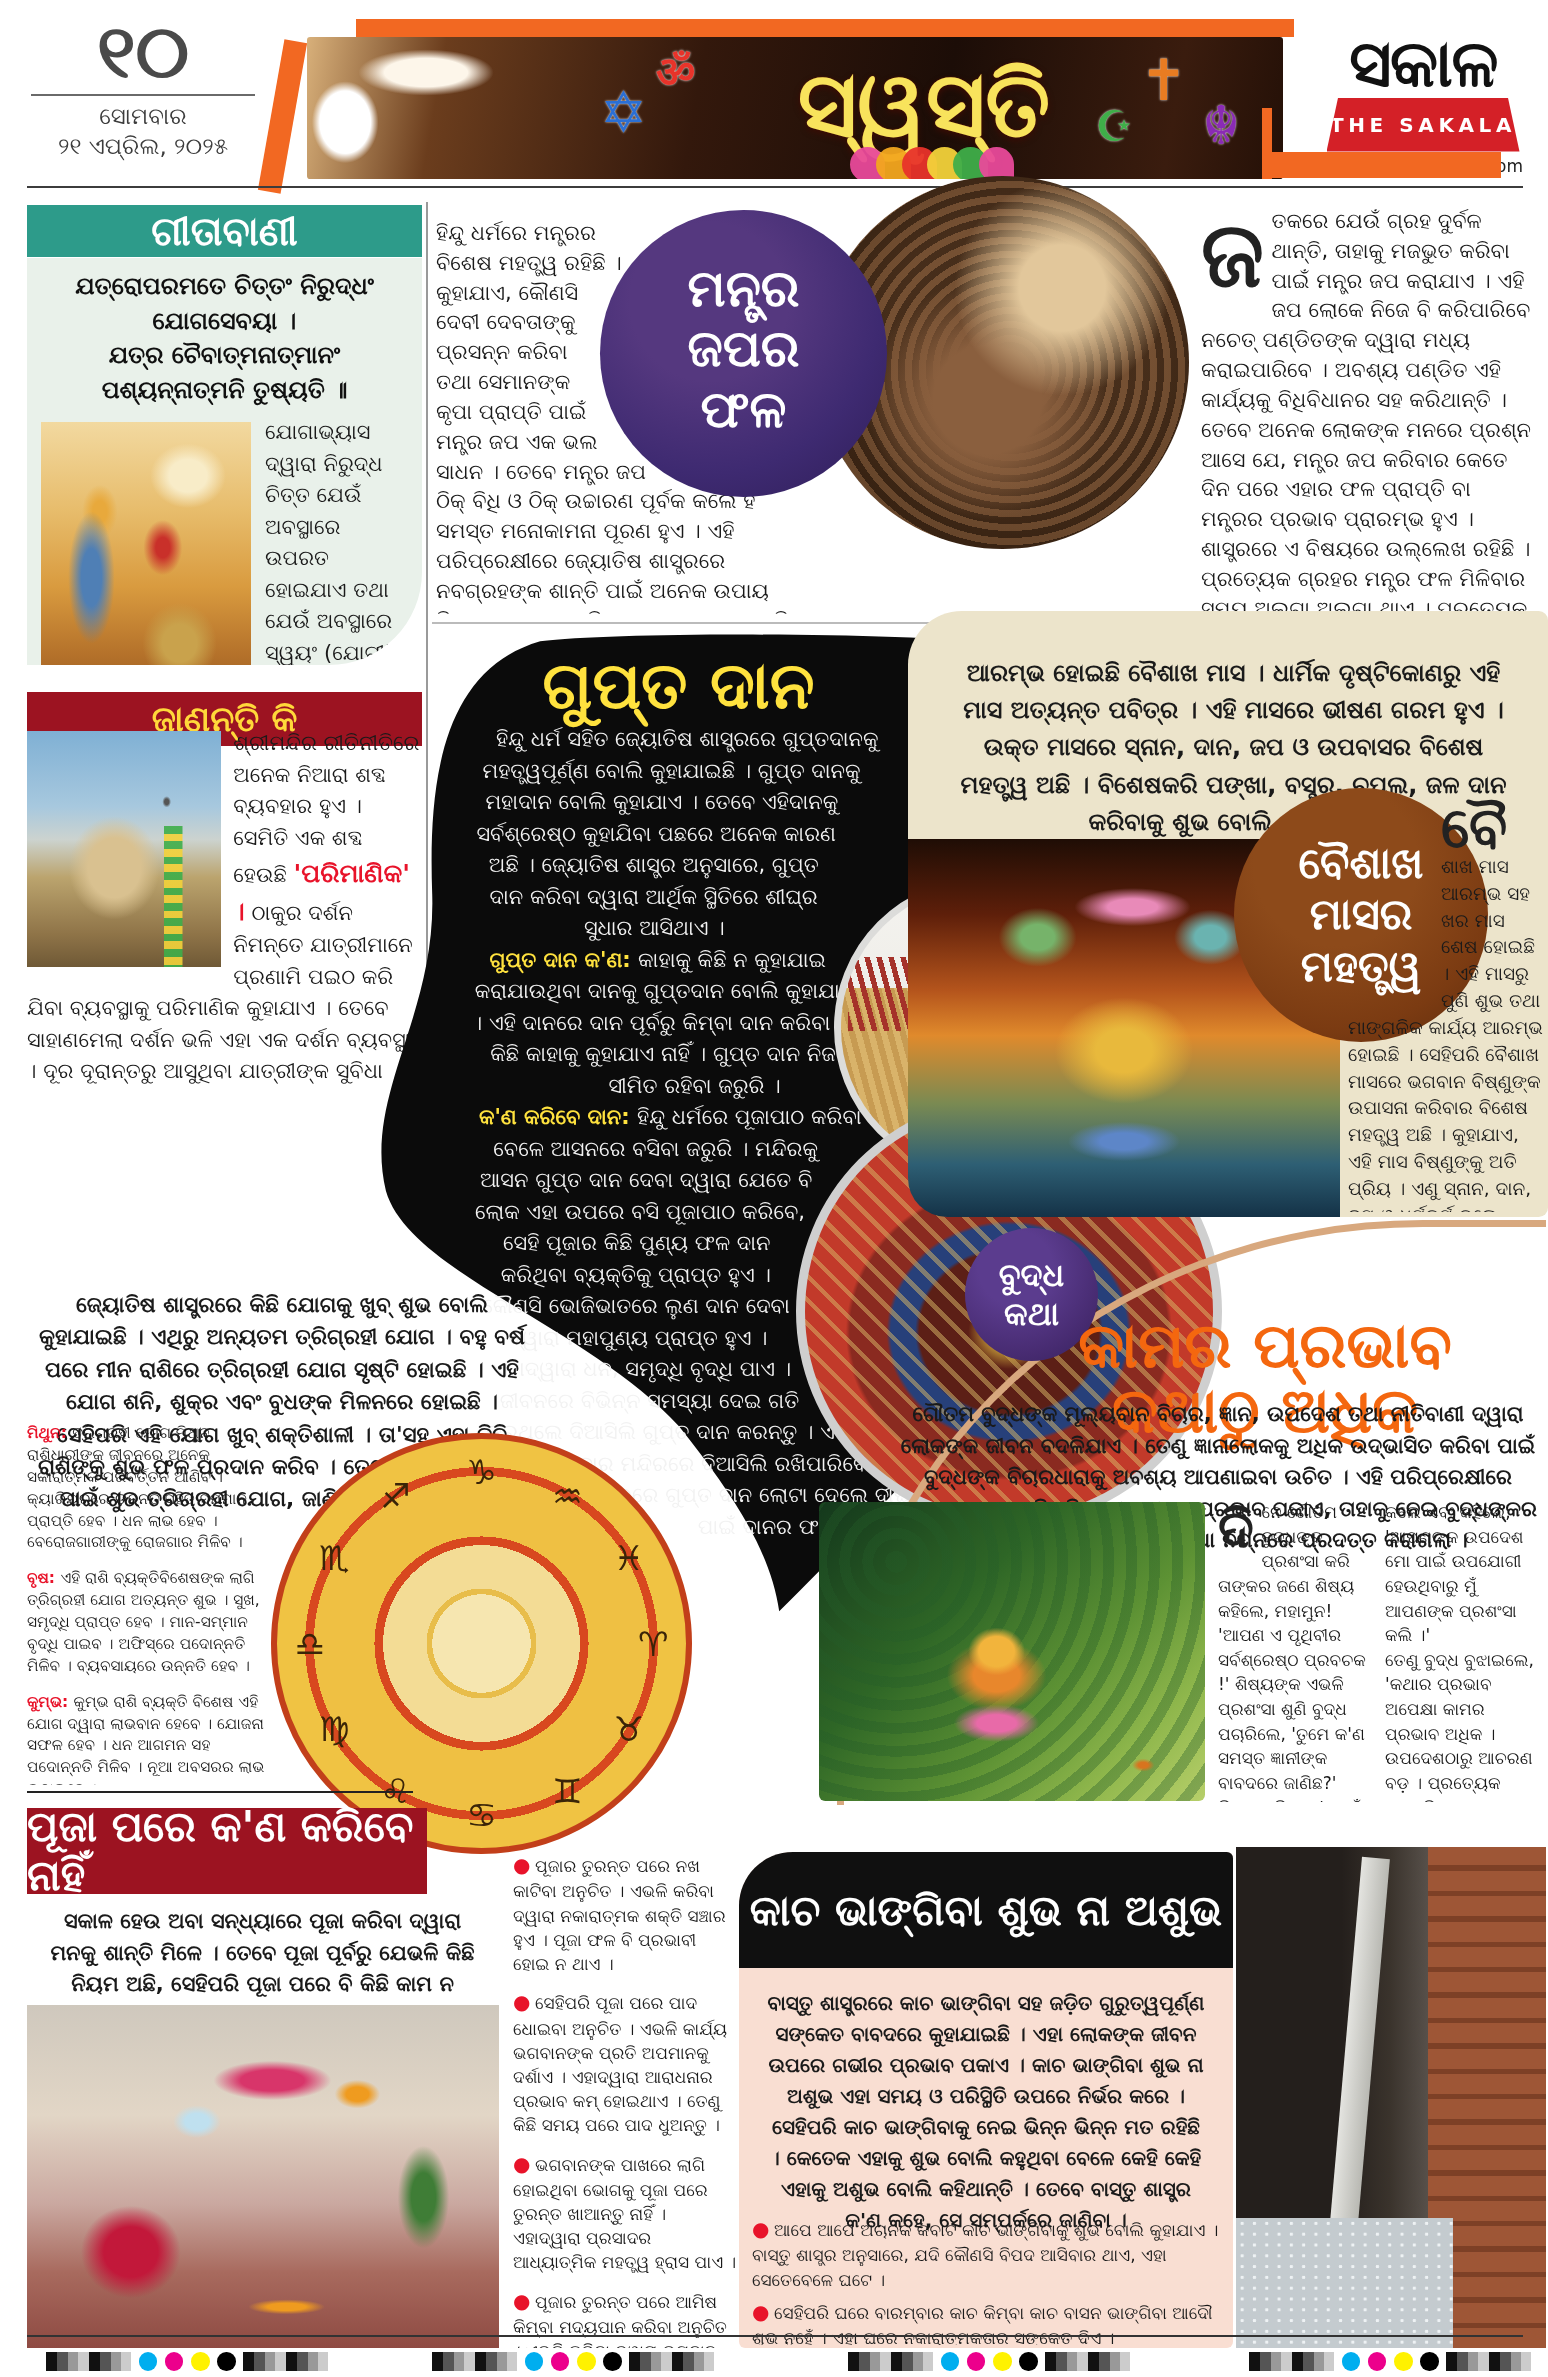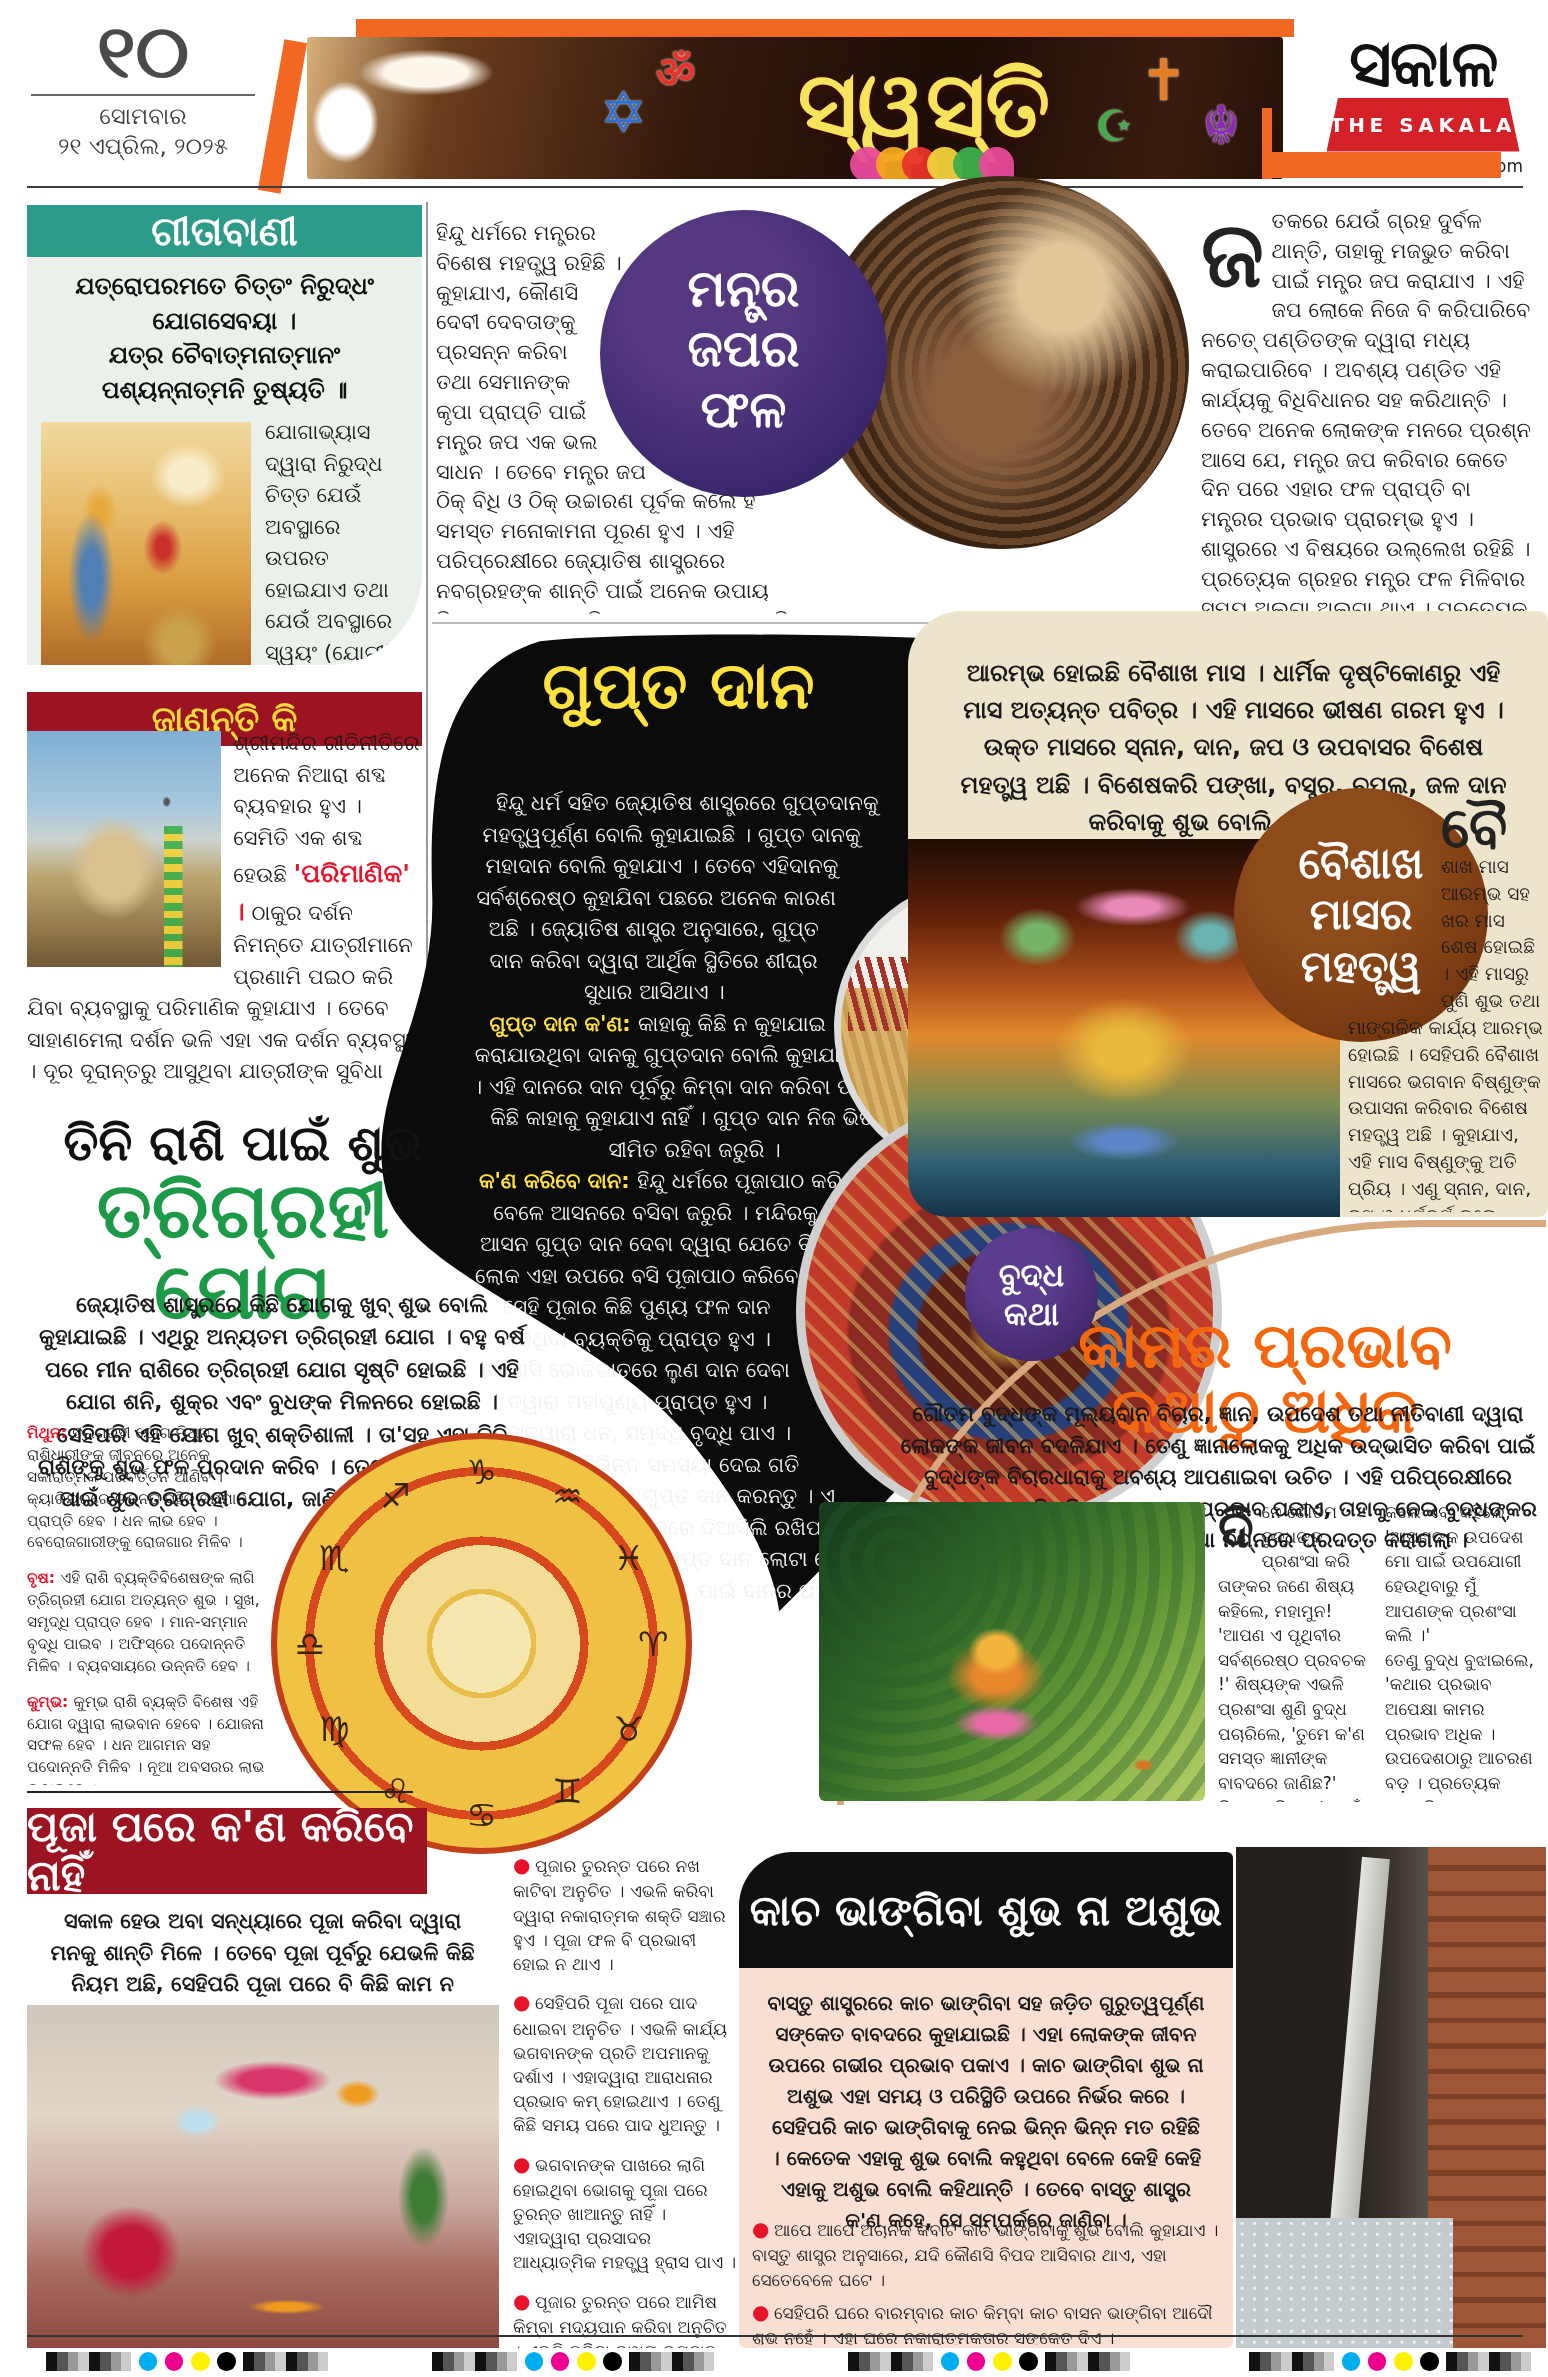--- a/index.html
+++ b/index.html
@@ -240,21 +240,21 @@
     <span>ତକରେ ଯେଉଁ ଗ୍ରହ ଦୁର୍ବଳ ଥାନ୍ତି, ତାହାକୁ ମଜଭୁତ କରିବା ପାଇଁ ମନ୍ତ୍ର ଜପ କରାଯାଏ । ଏହି ଜପ ଲୋକେ ନିଜେ ବି କରିପାରିବେ ନଚେତ୍ ପଣ୍ଡିତଙ୍କ ଦ୍ୱାରା ମଧ୍ୟ କରାଇପାରିବେ । ଅବଶ୍ୟ ପଣ୍ଡିତ ଏହି କାର୍ଯ୍ୟକୁ ବିଧିବିଧାନର ସହ କରିଥାନ୍ତି । ତେବେ ଅନେକ ଲୋକଙ୍କ ମନରେ ପ୍ରଶ୍ନ ଆସେ ଯେ, ମନ୍ତ୍ର ଜପ କରିବାର କେତେ ଦିନ ପରେ ଏହାର ଫଳ ପ୍ରାପ୍ତି ବା ମନ୍ତ୍ରର ପ୍ରଭାବ ପ୍ରାରମ୍ଭ ହୁଏ । ଶାସ୍ତ୍ରରେ ଏ ବିଷୟରେ ଉଲ୍ଲେଖ ରହିଛି । ପ୍ରତ୍ୟେକ ଗ୍ରହର ମନ୍ତ୍ର ଫଳ ମିଳିବାର ସମୟ ଅଲଗା ଅଲଗା ଥାଏ । ପ୍ରତ୍ୟେକ ଗ୍ରହ ଗୋଟିଏ ରାଶିକୁ ଗୋଚର କରିବା ସମୟ ଭିନ୍ନ ଭିନ୍ନ ହୋଇଥାଏ । ଏହାରି ଅନୁସାରେ, ଏହାର ସମ୍ପୂର୍ଣ୍ଣ କାଳରେ ଫଳ ପ୍ରାପ୍ତି ହୁଏ ।</span>
     
   </div>
 
   <div class="abs" style="left:432px;top:622px;width:1107px;height:1.5px;background:#bbb;"></div>
 
   <svg class="abs" style="left:355px;top:632px;" width="779" height="987" viewBox="0 0 1010 1280">
     <path d="M240,12 C110,50 95,200 100,340 C105,500 10,600 40,725 C70,830 300,900 420,1030 C500,1130 540,1200 550,1270 C660,1160 840,980 900,830 C970,660 995,430 998,260 C1000,130 970,40 840,15 C690,0 340,0 240,12 Z" fill="#0b0b0b"></path>
   </svg>
   <div class="abs gupta-title ctr" style="left:509px;top:652px;width:339px;">ଗୁପ୍ତ ଦାନ</div>
-  <div class="abs gupta-flow hid" style="left:472px;top:788px;width:652px;height:848px;">
+  <div class="abs gupta-flow hid" style="left:472px;top:724px;width:652px;height:848px;">
     <div class="spacerR" style="width:301px;height:222px;margin:120px -7.7px 7.7px 15.4px;"></div>
     <div class="spacerR" style="clear:right;width:332px;height:432px;margin:0 -23px 7.7px 15.4px;"></div>
     <span>ହିନ୍ଦୁ ଧର୍ମ ସହିତ ଜ୍ୟୋତିଷ ଶାସ୍ତ୍ରରେ ଗୁପ୍ତଦାନକୁ ମହତ୍ତ୍ୱପୂର୍ଣ୍ଣ ବୋଲି କୁହାଯାଇଛି । ଗୁପ୍ତ ଦାନକୁ ମହାଦାନ ବୋଲି କୁହାଯାଏ । ତେବେ ଏହିଦାନକୁ ସର୍ବଶ୍ରେଷ୍ଠ କୁହାଯିବା ପଛରେ ଅନେକ କାରଣ ଅଛି । ଜ୍ୟୋତିଷ ଶାସ୍ତ୍ର ଅନୁସାରେ, ଗୁପ୍ତ ଦାନ କରିବା ଦ୍ୱାରା ଆର୍ଥିକ ସ୍ଥିତିରେ ଶୀଘ୍ର ସୁଧାର ଆସିଥାଏ ।</span><br>
     <span class="lead">ଗୁପ୍ତ ଦାନ କ'ଣ: </span>
     <span>କାହାକୁ କିଛି ନ କୁହାଯାଇ କରାଯାଉଥିବା ଦାନକୁ ଗୁପ୍ତଦାନ ବୋଲି କୁହାଯାଏ । ଏହି ଦାନରେ ଦାନ ପୂର୍ବରୁ କିମ୍ବା ଦାନ କରିବା ପରେ କିଛି କାହାକୁ କୁହାଯାଏ ନାହିଁ । ଗୁପ୍ତ ଦାନ ନିଜ ଭିତରେ ସୀମିତ ରହିବା ଜରୁରି ।</span><br>
     <span class="lead">କ'ଣ କରିବେ ଦାନ: </span>
     <span>ହିନ୍ଦୁ ଧର୍ମରେ ପୂଜାପାଠ କରିବା ବେଳେ ଆସନରେ ବସିବା ଜରୁରି । ମନ୍ଦିରକୁ ଆସନ ଗୁପ୍ତ ଦାନ ଦେବା ଦ୍ୱାରା ଯେତେ ବି ଲୋକ ଏହା ଉପରେ ବସି ପୂଜାପାଠ କରିବେ, ସେହି ପୂଜାର କିଛି ପୁଣ୍ୟ ଫଳ ଦାନ କରିଥିବା ବ୍ୟକ୍ତିକୁ ପ୍ରାପ୍ତ ହୁଏ । କୌଣସି ଭୋଜିଭାତରେ ଲୁଣ ଦାନ ଦେବା ଦ୍ୱାରା ମହାପୁଣ୍ୟ ପ୍ରାପ୍ତ ହୁଏ । ଏହାଦ୍ୱାରା ଧନ, ସମୃଦ୍ଧି ବୃଦ୍ଧି ପାଏ । ଜୀବନରେ ବିଭିନ୍ନ ସମସ୍ୟା ଦେଇ ଗତି କରୁଥିଲେ ଦିଆସିଲି ଗୁପ୍ତ ଦାନ କରନ୍ତୁ । ଏ ଲାଗି ମଙ୍ଗଳବାର ମନ୍ଦିରରେ ଦିଆସିଲି ରଖିପାରିବେ । ସେହିପରି ଶିବମନ୍ଦିରରେ ଗୁପ୍ତ ଦାନ ଲୋଟା ଦେଲେ ଦୀର୍ଘ ଦିନ ପାଇଁ ଦାନର ଫଳ ମିଳେ ।</span>
   </div>
   <div class="abs ring matchbox" style="left:834px;top:878px;width:299px;height:299px;"></div>
   <div class="abs ring carpet" style="left:796px;top:1097px;width:426px;height:429px;"></div>
@@ -266,24 +266,20 @@
     <div>ବୈଶାଖ</div>
     <div>ମାସର</div>
     <div>ମହତ୍ତ୍ୱ</div>
   </div>
   <div class="abs bai-body hid" style="left:1348px;top:796px;width:196px;height:416px;">
     <div class="spacerL" style="width:93px;height:254px;"></div>
     <span class="dropcap" style="font-size:56px;">ବୈ</span>
     <span>ଶାଖ ମାସ ଆରମ୍ଭ ସହ ଖର ମାସ ଶେଷ ହୋଇଛି । ଏହି ମାସରୁ ପୁଣି ଶୁଭ ତଥା ମାଙ୍ଗଳିକ କାର୍ଯ୍ୟ ଆରମ୍ଭ ହୋଇଛି । ସେହିପରି ବୈଶାଖ ମାସରେ ଭଗବାନ ବିଷ୍ଣୁଙ୍କ ଉପାସନା କରିବାର ବିଶେଷ ମହତ୍ତ୍ୱ ଅଛି । କୁହାଯାଏ, ଏହି ମାସ ବିଷ୍ଣୁଙ୍କୁ ଅତି ପ୍ରିୟ । ଏଣୁ ସ୍ନାନ, ଦାନ, ଜପ ଓ ଧର୍ମକର୍ମ କଲେ ଅକ୍ଷୟ ପୁଣ୍ୟ ଫଳ ମିଳିଥାଏ ।</span>
   </div>
 
-  <div class="abs ctr" style="left:27px;top:1117px;width:432px;">
-    <div class="tri-kicker">ତିନି ରାଶି ପାଇଁ ଶୁଭ</div>
-    <div class="tri-title">ତ୍ରିଗ୍ରହୀ ଯୋଗ</div>
-  </div>
   <div class="abs tri-intro ctr" style="left:35px;top:1289px;width:494px;">ଜ୍ୟୋତିଷ ଶାସ୍ତ୍ରରେ କିଛି ଯୋଗକୁ ଖୁବ୍ ଶୁଭ ବୋଲି କୁହାଯାଇଛି । ଏଥିରୁ ଅନ୍ୟତମ ତ୍ରିଗ୍ରହୀ ଯୋଗ । ବହୁ ବର୍ଷ ପରେ ମୀନ ରାଶିରେ ତ୍ରିଗ୍ରହୀ ଯୋଗ ସୃଷ୍ଟି ହୋଇଛି । ଏହି ଯୋଗ ଶନି, ଶୁକ୍ର ଏବଂ ବୁଧଙ୍କ ମିଳନରେ ହୋଇଛି । ସେହିପରି ଏହି ଯୋଗ ଖୁବ୍ ଶକ୍ତିଶାଳୀ । ତା'ସହ ଏହା ତିନି ରାଶିଙ୍କୁ ଶୁଭ ଫଳ ପ୍ରଦାନ କରିବ । ତେବେ କେଉଁ ତିନି ରାଶି ପାଇଁ ଶୁଭ ତ୍ରିଗ୍ରହୀ ଯୋଗ, ଜାଣିବା ସେ ସମ୍ପର୍କରେ ।</div>
   <div class="abs hid" style="left:27px;top:1423px;width:247px;height:362px;">
     <div class="tri-entry">
       <span class="lbl">ମିଥୁନ: </span>
       <span>ତ୍ରିଗ୍ରହୀ ଯୋଗ ମିଥୁନ ରାଶିଧାରୀଙ୍କ ଜୀବନରେ ଅନେକ ସକାରାତ୍ମକ ପରିବର୍ତ୍ତନ ଆଣିବ । କ୍ୟାରିୟରରେ ଉନ୍ନତି ସହିତ ସମ୍ମାନ ପ୍ରାପ୍ତି ହେବ । ଧନ ଲାଭ ହେବ । ବେରୋଜଗାରୀଙ୍କୁ ରୋଜଗାର ମିଳିବ ।</span>
     </div>
     <div class="tri-entry">
       <span class="lbl">ବୃଷ: </span>
       <span>ଏହି ରାଶି ବ୍ୟକ୍ତିବିଶେଷଙ୍କ ଲାଗି ତ୍ରିଗ୍ରହୀ ଯୋଗ ଅତ୍ୟନ୍ତ ଶୁଭ । ସୁଖ, ସମୃଦ୍ଧି ପ୍ରାପ୍ତ ହେବ । ମାନ-ସମ୍ମାନ ବୃଦ୍ଧି ପାଇବ । ଅଫିସ୍‌ରେ ପଦୋନ୍ନତି ମିଳିବ । ବ୍ୟବସାୟରେ ଉନ୍ନତି ହେବ ।</span>
     </div>

